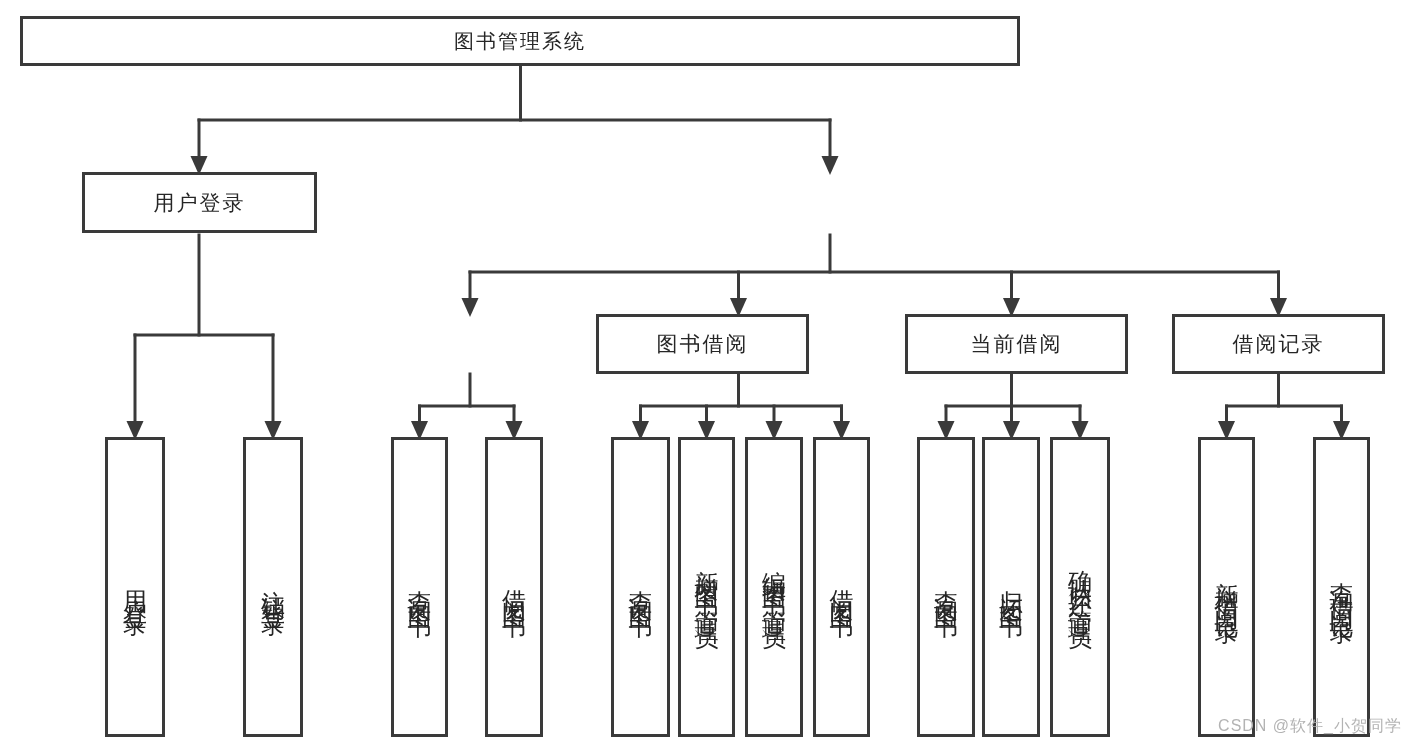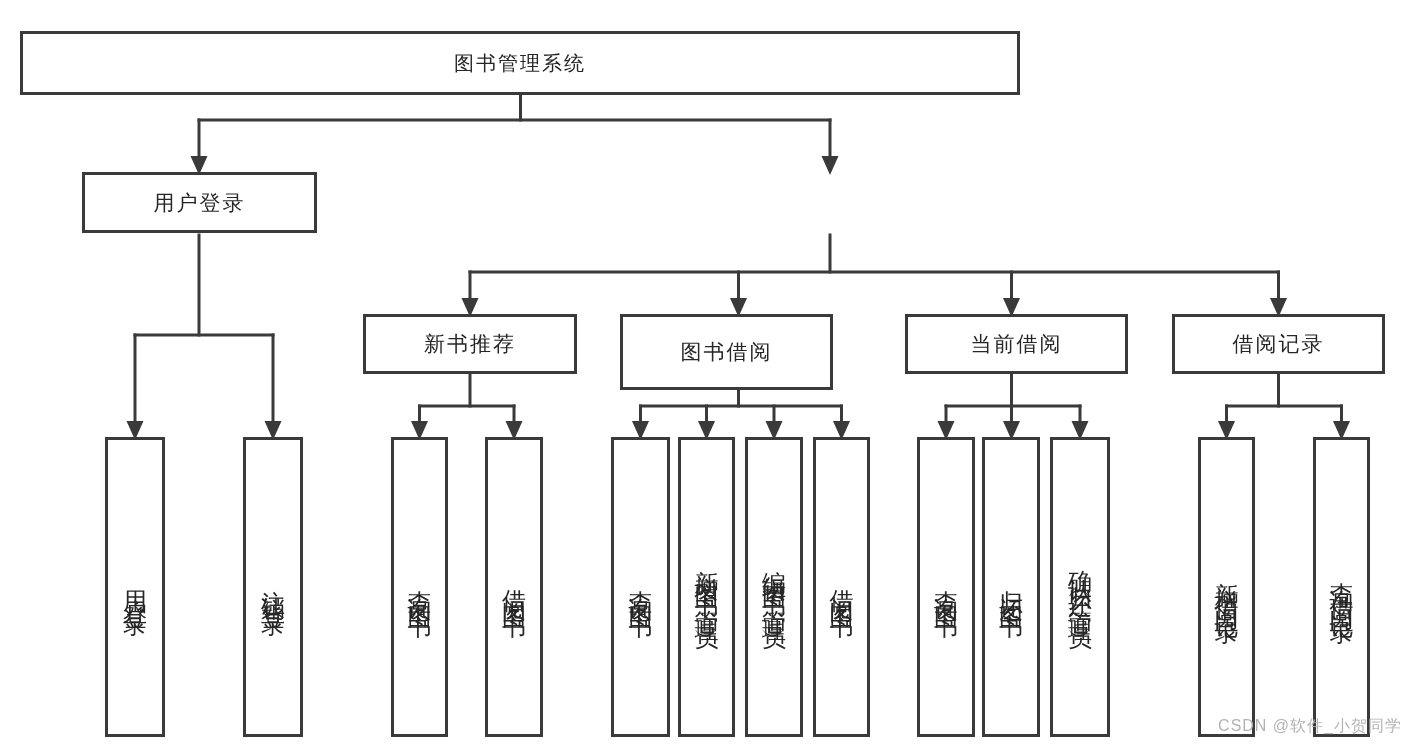--- a/index.html
+++ b/index.html
@@ -76,32 +76,29 @@
       <line x1="1080" y1="406" x2="1080" y2="428" stroke="#3a3a3a" stroke-width="3" stroke-linecap="square"></line>
       <polygon points="1071.5,421 1088.5,421 1080,440" fill="#3a3a3a"></polygon>
       <line x1="1278.5" y1="374" x2="1278.5" y2="406" stroke="#3a3a3a" stroke-width="3" stroke-linecap="square"></line>
       <line x1="1226.5" y1="406" x2="1341.5" y2="406" stroke="#3a3a3a" stroke-width="3" stroke-linecap="square"></line>
       <line x1="1226.5" y1="406" x2="1226.5" y2="428" stroke="#3a3a3a" stroke-width="3" stroke-linecap="square"></line>
       <polygon points="1218,421 1235,421 1226.5,440" fill="#3a3a3a"></polygon>
       <line x1="1341.5" y1="406" x2="1341.5" y2="428" stroke="#3a3a3a" stroke-width="3" stroke-linecap="square"></line>
       <polygon points="1333,421 1350,421 1341.5,440" fill="#3a3a3a"></polygon>
     </svg>
 
-  <div class="box root" style="left:20px;top:31px;width:1000px;height:64px">
+  <div class="box root" style="left:20px;top:16px;width:1000px;height:50px">
     <span class="hlbl">图书管理系统</span>
   </div>
 
   <div class="box" style="left:82px;top:172px;width:235px;height:61px">
     <span class="hlbl">用户登录</span>
   </div>
 
-  <div class="box" style="left:363px;top:314px;width:214px;height:60px">
-    <span class="hlbl">新书推荐</span>
-  </div>
-  <div class="box" style="left:620px;top:314px;width:213px;height:76px">
+  <div class="box" style="left:596px;top:314px;width:213px;height:60px">
     <span class="hlbl">图书借阅</span>
   </div>
   <div class="box" style="left:905px;top:314px;width:223px;height:60px">
     <span class="hlbl">当前借阅</span>
   </div>
   <div class="box" style="left:1172px;top:314px;width:213px;height:60px">
     <span class="hlbl">借阅记录</span>
   </div>
 
   <div class="box" style="left:105px;top:437px;width:60px;height:300px">

